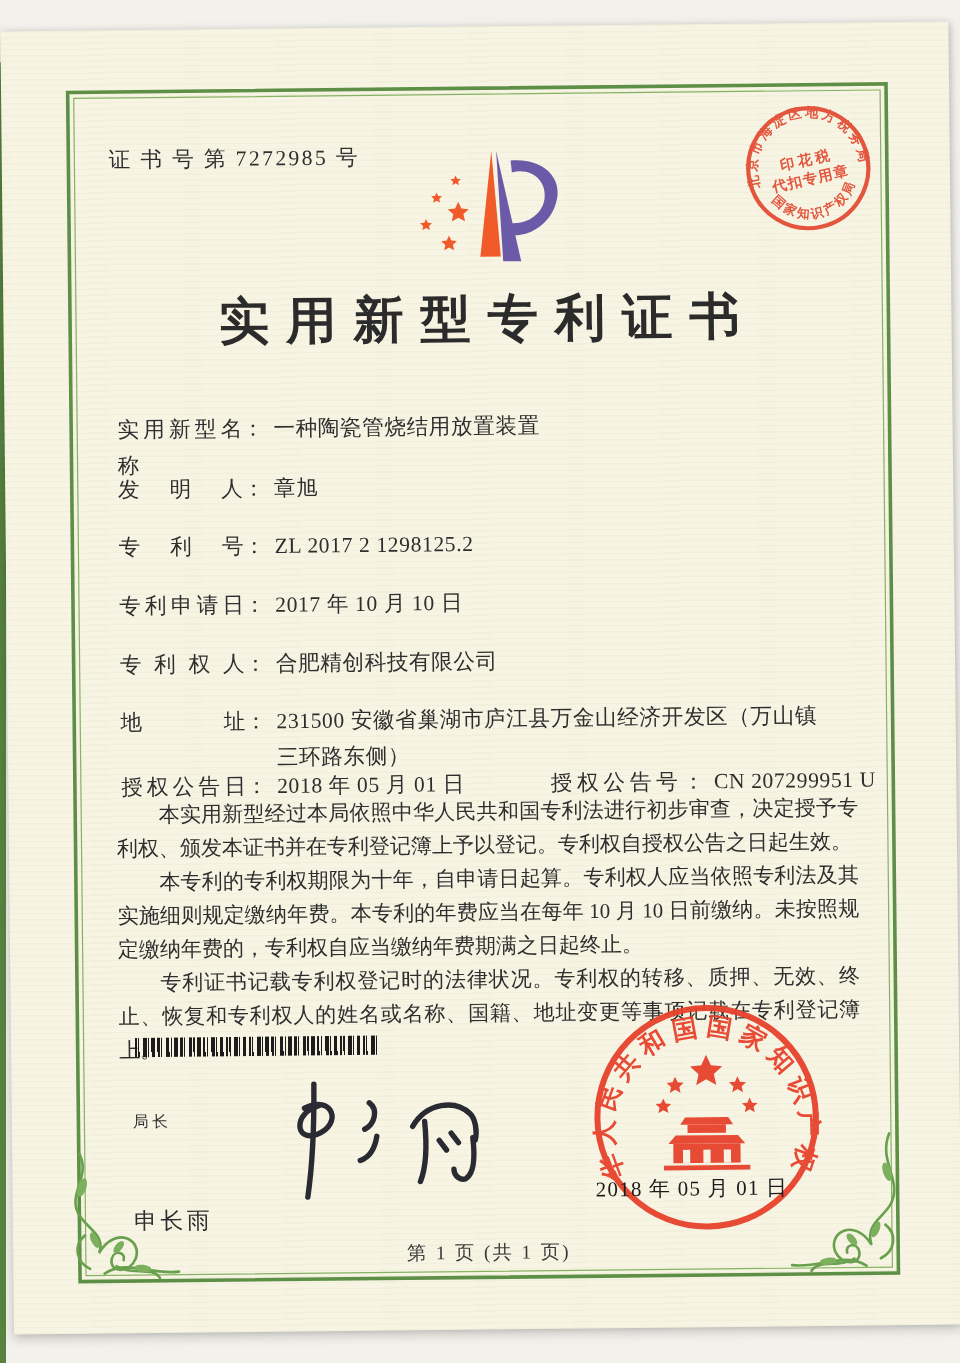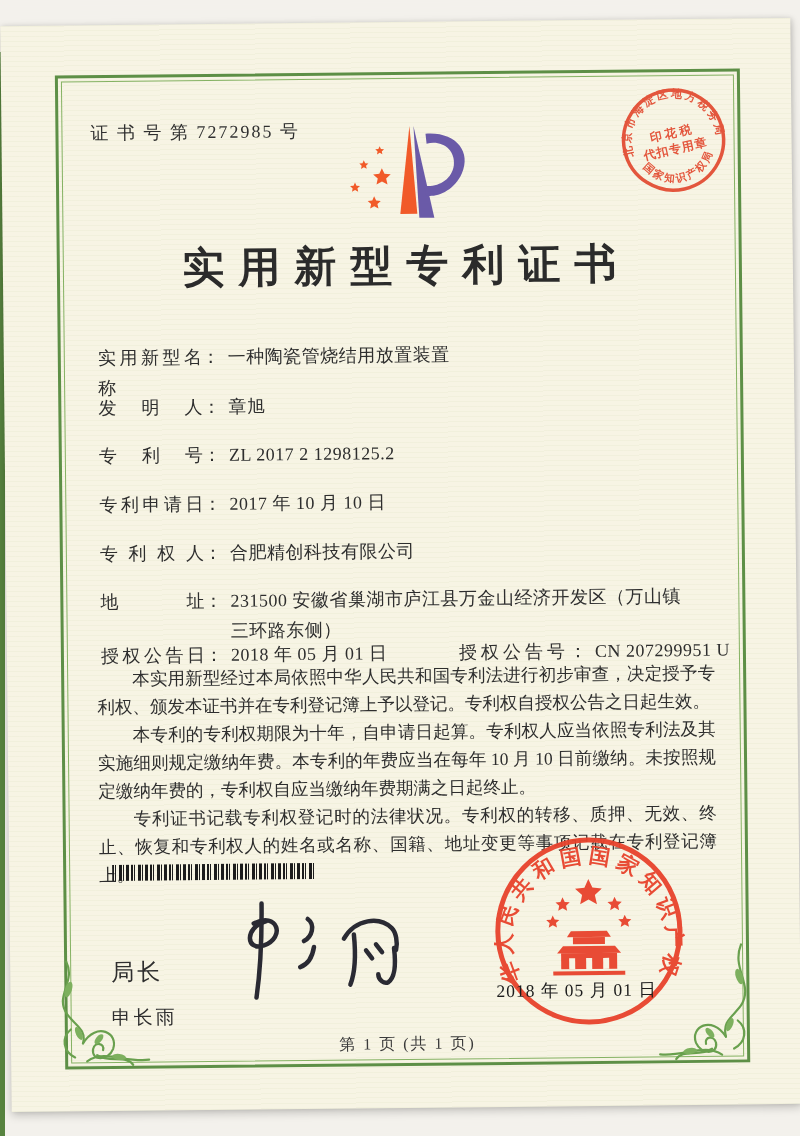--- a/index.html
+++ b/index.html
@@ -42,21 +42,21 @@
   .paras p{margin:0;text-indent:2em;line-height:28px;text-align:justify;}
   .barcode{
     position:absolute;left:103px;top:840px;width:202px;height:16px;
     background:repeating-linear-gradient(90deg,
       #1c1c1c 0 2px, rgba(0,0,0,0) 2px 3px,
       #1c1c1c 3px 4px, rgba(0,0,0,0) 4px 7px,
       #1c1c1c 7px 10px, rgba(0,0,0,0) 10px 11px,
       #1c1c1c 11px 12px, rgba(0,0,0,0) 12px 14px,
       #1c1c1c 14px 17px, rgba(0,0,0,0) 17px 19px);
   }
-  .signtitle{position:absolute;left:101px;top:932px;font-size:23px;color:#2e2e2e;letter-spacing:3px;}
+  .signtitle{position:absolute;left:101px;top:901px;font-size:13px;color:#2e2e2e;letter-spacing:3px;}
   .signname{position:absolute;left:101px;top:980px;font-size:19px;color:#2e2e2e;letter-spacing:3px;}
   .handwriting{position:absolute;left:206px;top:862px;}
   .sealdate{position:absolute;left:486px;top:958px;font-size:17.5px;color:#1c1c1c;letter-spacing:1px;z-index:6;}
   .footer{position:absolute;left:54px;top:1012px;width:685px;text-align:center;font-size:16px;color:#3a3a3a;letter-spacing:2px;}
   .taxseal{position:absolute;left:607px;top:56px;z-index:5;opacity:.92;}
   .officeseal{position:absolute;left:479px;top:811px;z-index:5;opacity:.95;}
   .flourish{position:absolute;z-index:2;}
   .fl-bl{left:42px;top:934px;}
   .fl-br{left:641px;top:924px;transform:scaleX(-1);}
 </style>

